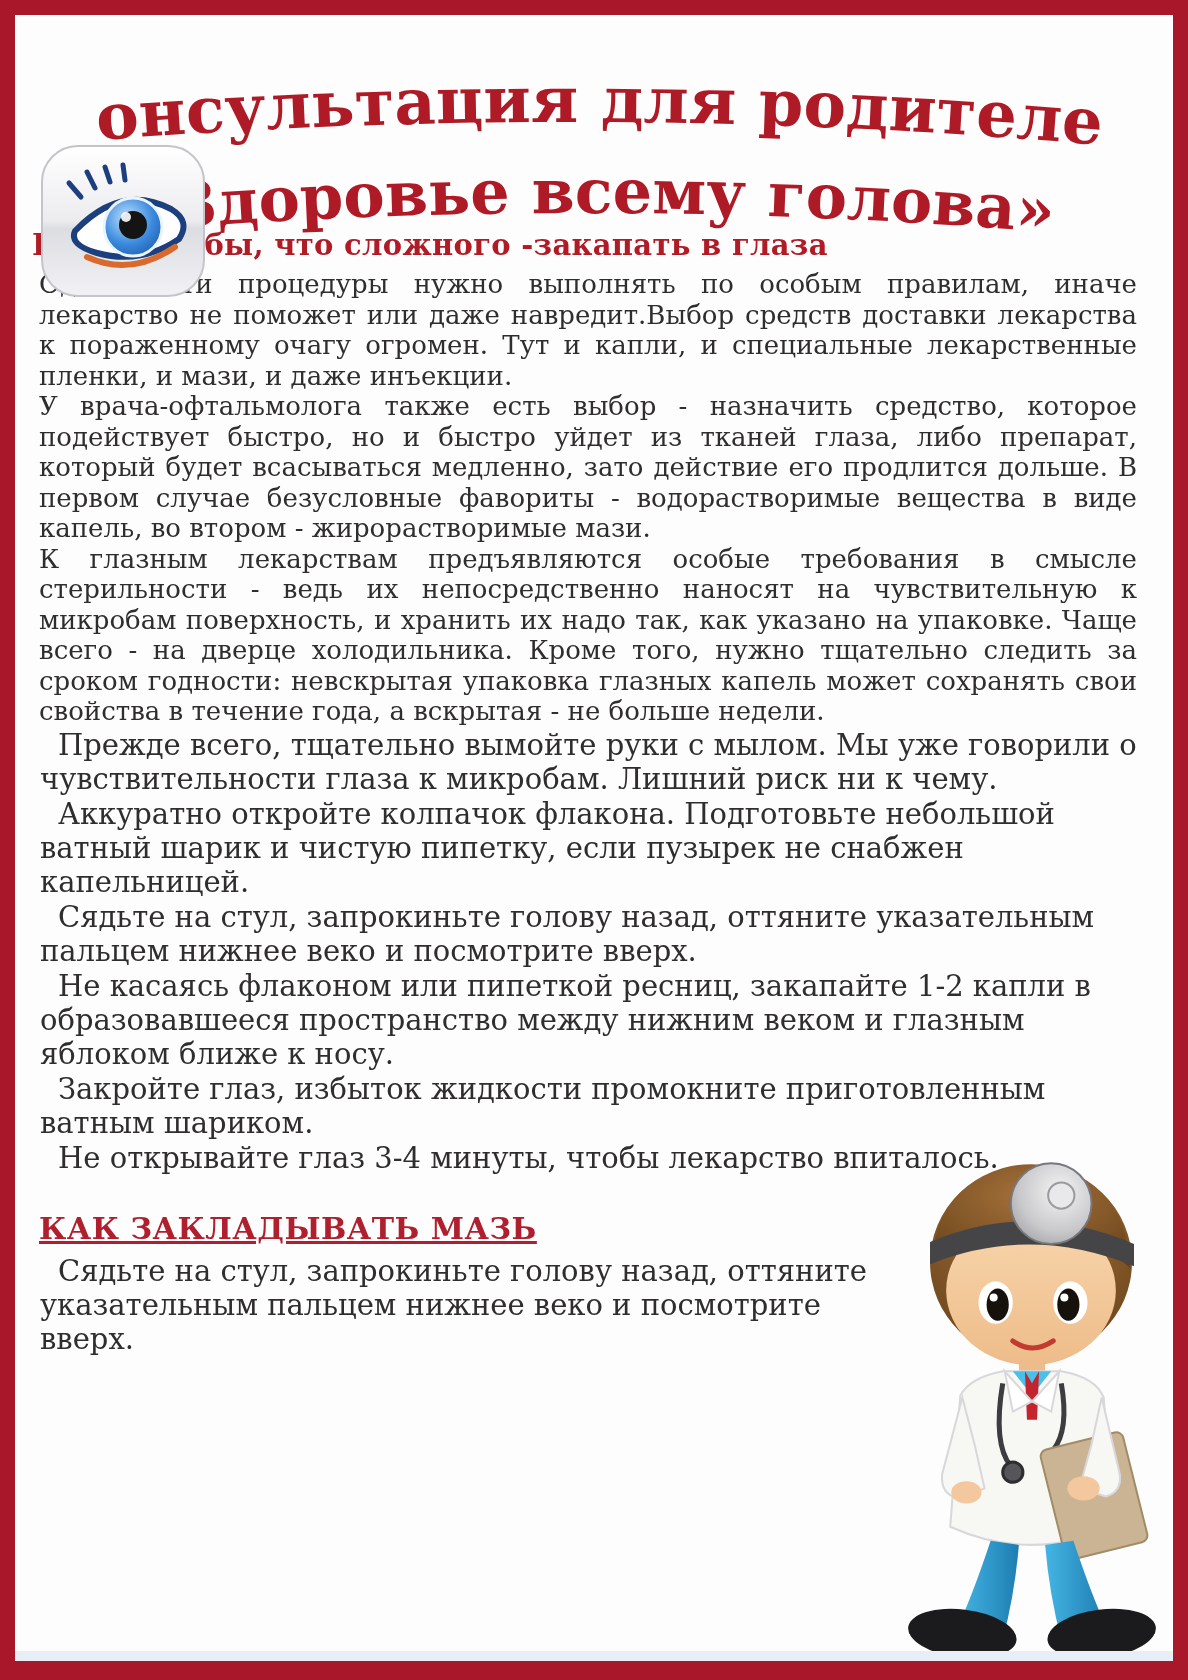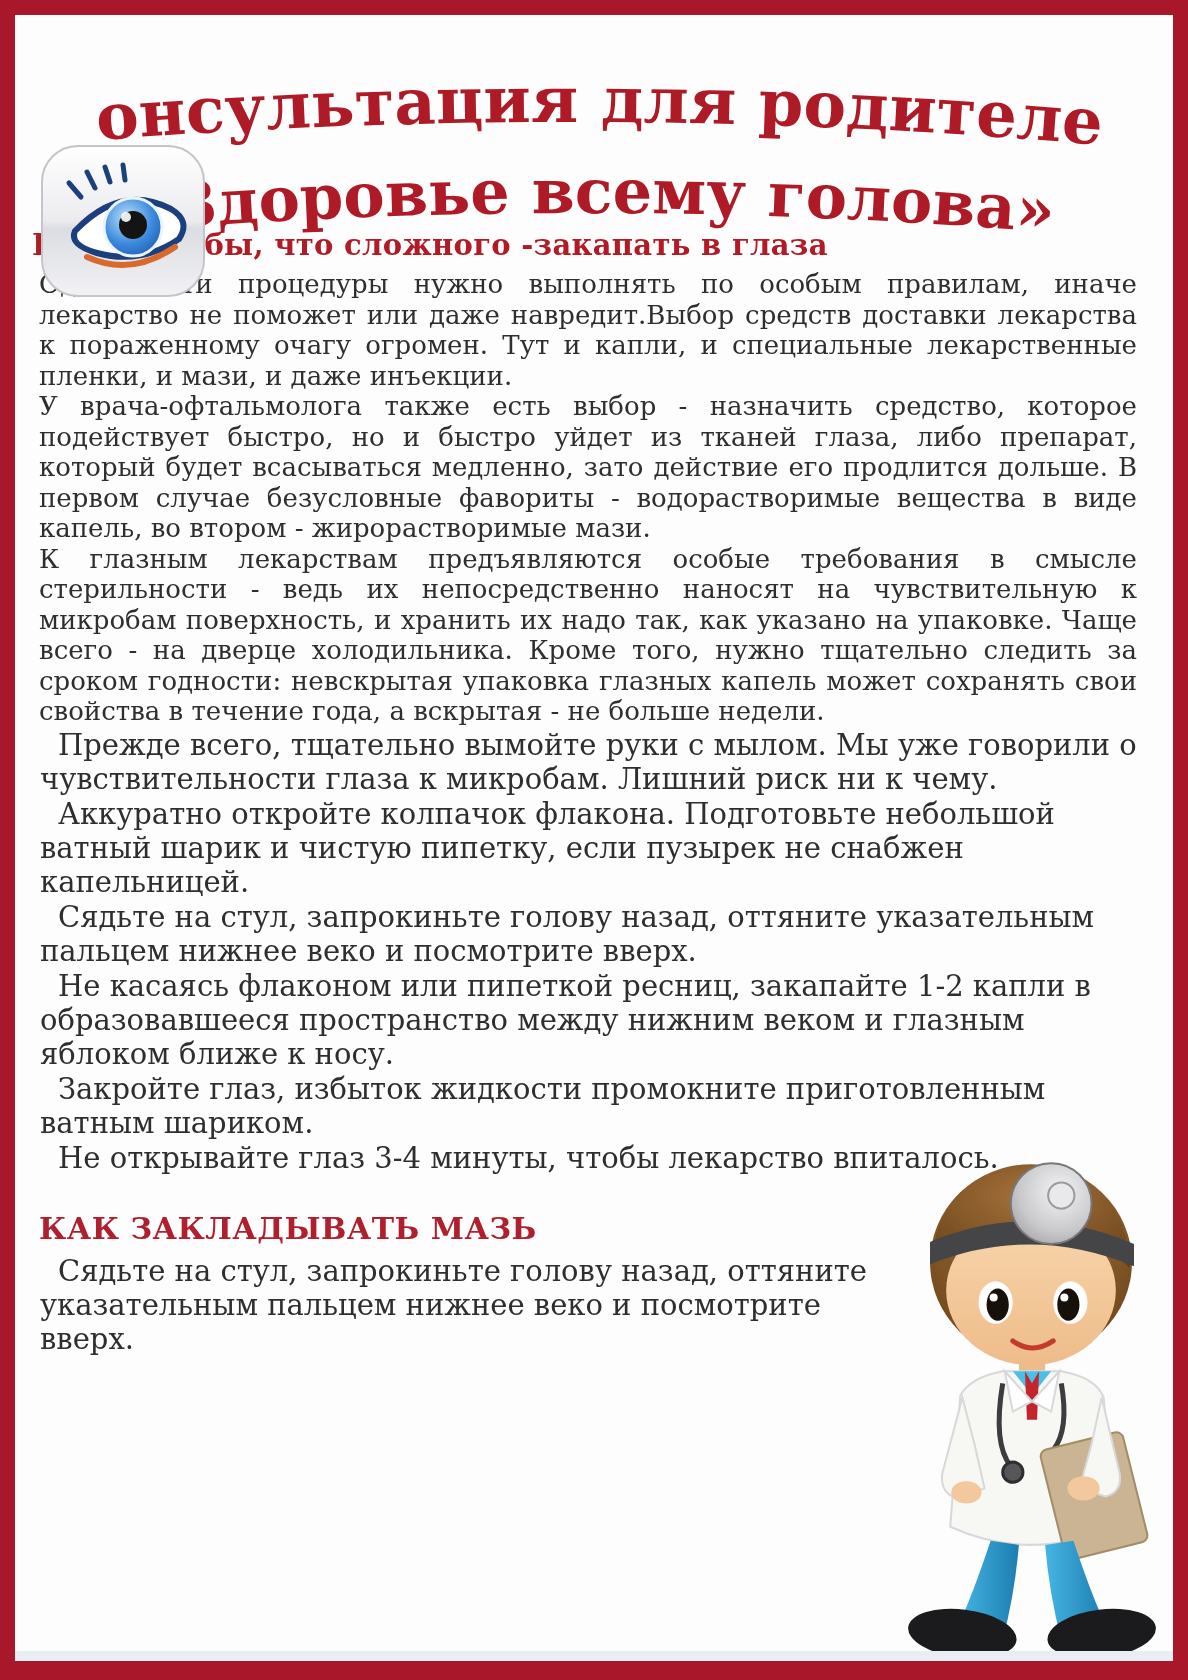--- a/index.html
+++ b/index.html
@@ -47,21 +47,21 @@
   }
   .intro p{margin:0;}
   
   .sec-heading{
     margin:30px 0 8px 24px;
     color:#b01f2e;
     font-weight:bold;
     font-size:30px;
     letter-spacing:0.5px;
   }
-  .sec-heading.second{margin-top:36px;}
+  .sec-heading.second{margin-top:36px;text-decoration:underline;}
   
   .sec-body{
     margin:0 30px 0 24px;
     color:#2f2d2d;
     font-size:29px;
     line-height:34px;
   }
   .sec-body p{margin:1px;text-indent:18px;}
   .sec-body.wrap-right{margin-right:292px;}
   

